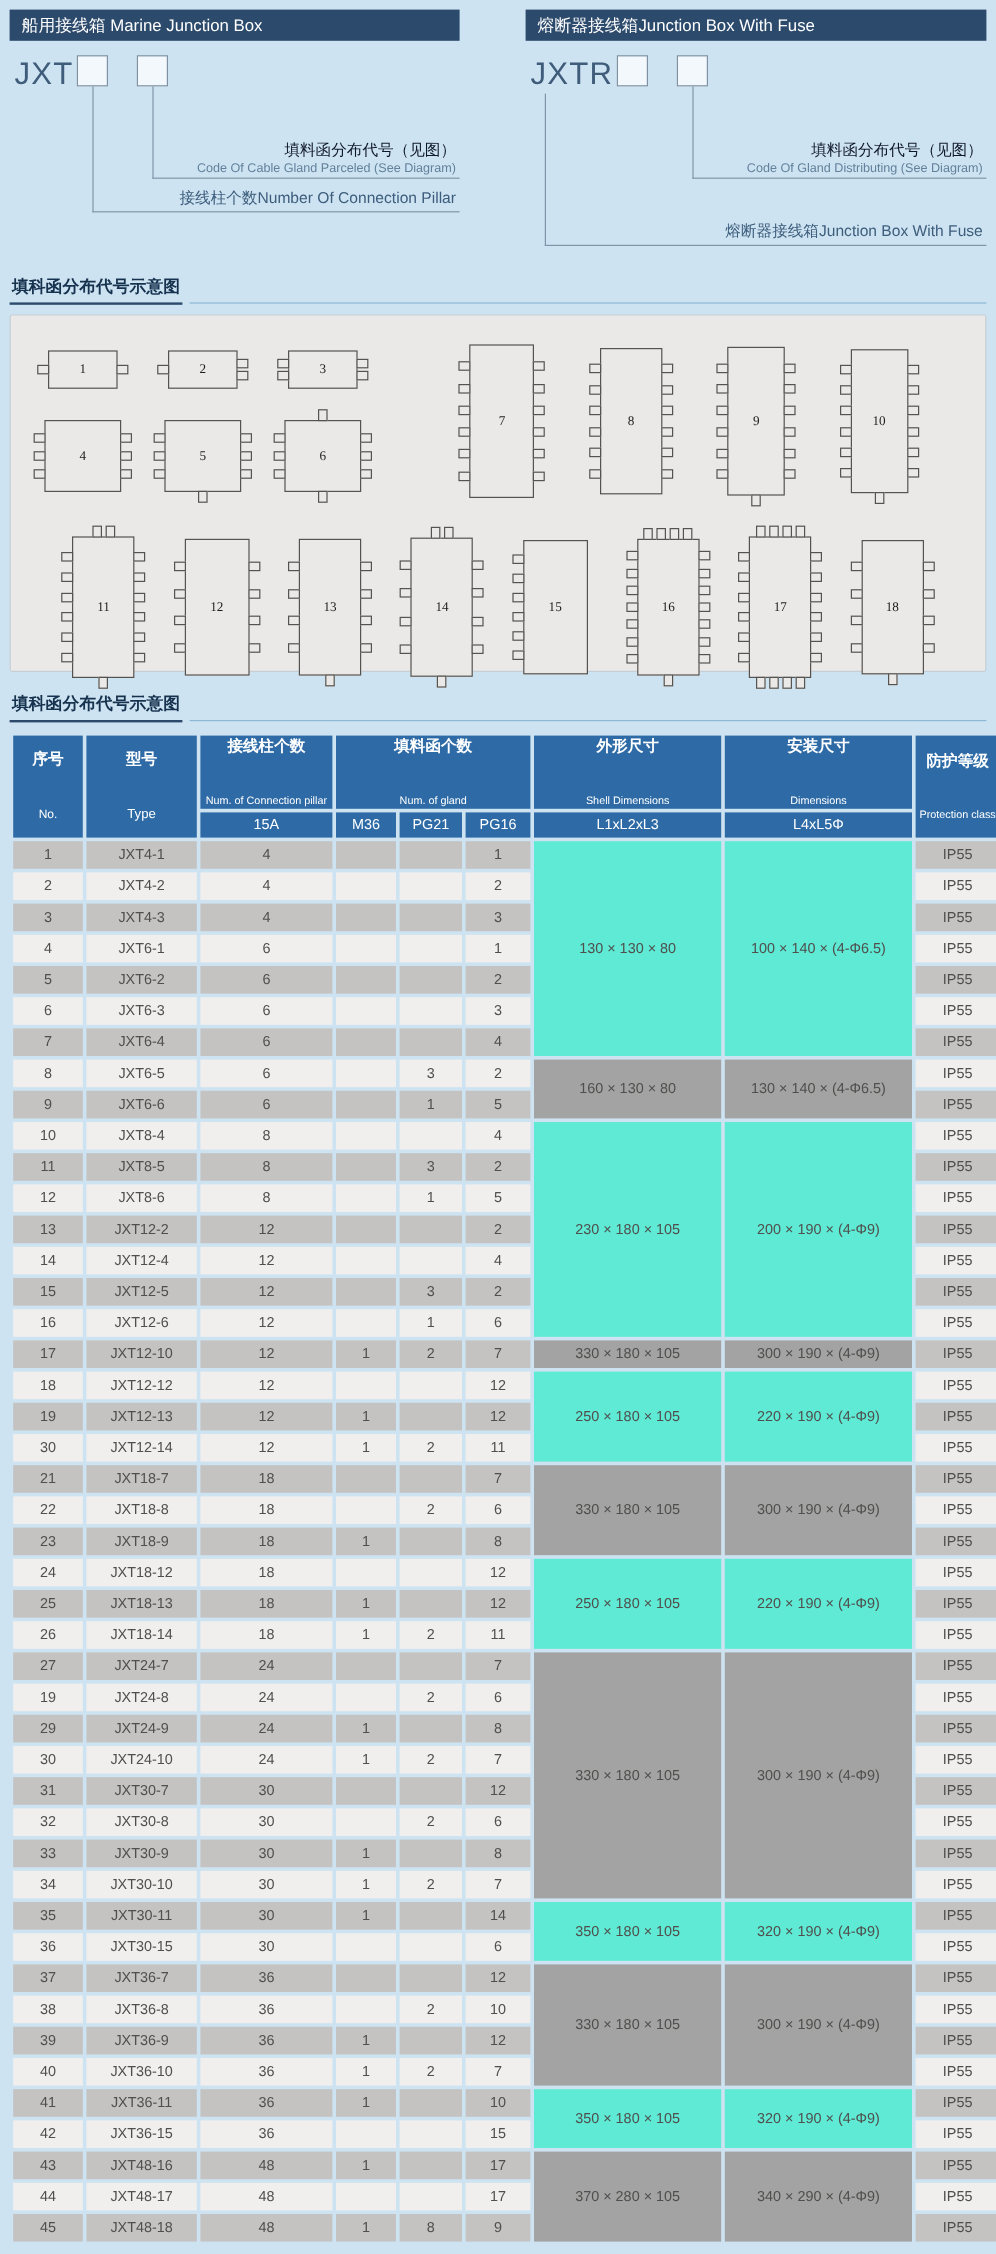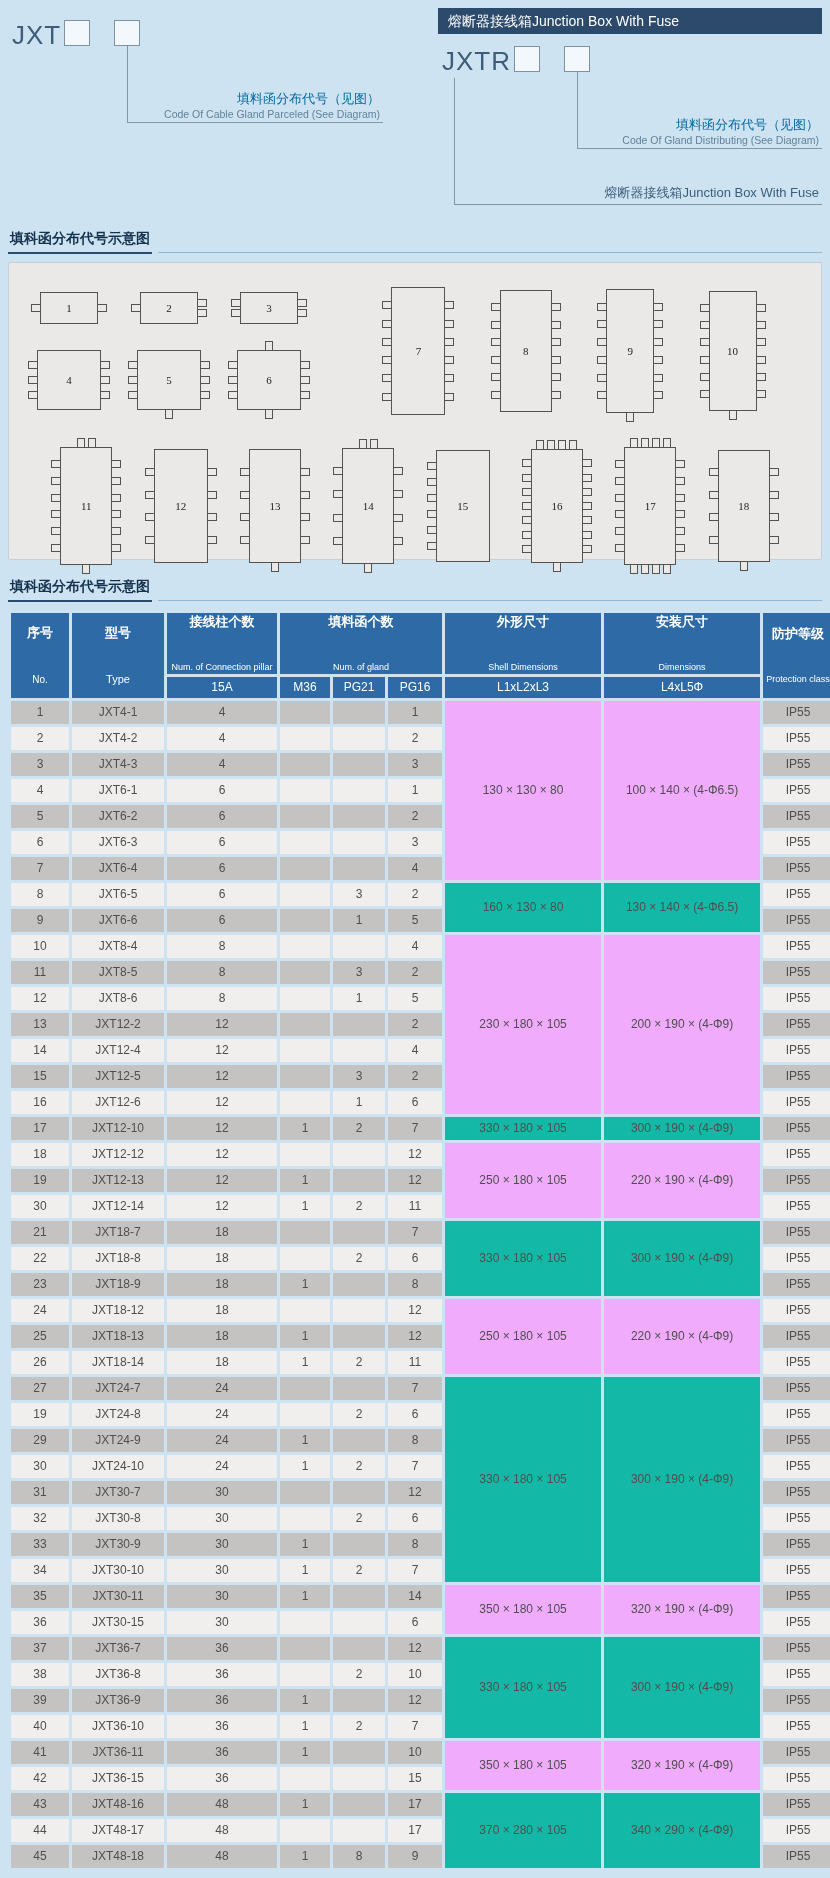--- a/index.html
+++ b/index.html
@@ -33,21 +33,21 @@
   .model-code{
     position:absolute;left:4px;top:12px;
     font-size:26px;color:#3f5c7a;letter-spacing:1px;
   }
   .code-box{
     position:absolute;top:12px;width:24px;height:24px;
     background:#f2f8fc;border:1px solid #7e92a4;
   }
   .conn{position:absolute;right:0;border-left:1px solid #8097ab;border-bottom:1px solid #8097ab;}
   .conn .lab{position:absolute;right:3px;bottom:2px;text-align:right;white-space:nowrap;}
-  .lab .zh{font-size:13px;color:#0369a1;text-align:right;}
+  .lab .zh{font-size:13px;color:#0f172a;text-align:right;}
   .lab .en{font-size:10.5px;color:#63819b;}
   .lab.single{font-size:13px;color:#3d5d7c;}
 
   
   .diag-panel{
     background:#eae9e7;border:1px solid #c6cfd6;border-radius:2px;
     padding:12px 10px;height:272px;box-sizing:content-box;margin-bottom:18px;
   }
   .diag-row1{display:flex;align-items:center;height:152px;}
   .small-grid{
@@ -78,41 +78,45 @@
   }
   .th-zh{font-size:13px;font-weight:bold;line-height:1.25;}
   .th-en{font-size:9px;line-height:1.15;margin-top:32px;}
   .th-sub{font-size:12px;height:19px;}
   table.spec td{
     text-align:center;vertical-align:middle;
     font-size:12px;color:#4f4f4d;height:23px;padding:0;
   }
   td.dark{background:#c4c3c1;}
   td.light{background:#f0efed;}
-  td.dim-gray{background:#f0abfc;}
-  td.dim-light{background:#14b8a6;}
+  td.dim-gray{background:#5eead4;}
+  td.dim-light{background:#a3a3a3;}
 </style>
 </head>
 <body>
 
 <div class="page">
 
 
   <div class="model-area">
 
     <div class="model-panel left">
+      <div class="bar">船用接线箱 Marine Junction Box</div>
       <div class="model-body">
         <div class="model-code">JXT</div>
         <div class="code-box" style="left:56px;"></div>
         <div class="code-box" style="left:106px;"></div>
         <div class="conn" style="left:119px;top:38px;height:76px;">
           <div class="lab">
             <div class="zh">填料函分布代号（见图）</div>
             <div class="en">Code Of Cable Gland Parceled (See Diagram)</div>
           </div>
+        </div>
+        <div class="conn" style="left:69px;top:38px;height:104px;">
+          <div class="lab single">接线柱个数Number Of Connection Pillar</div>
         </div>
       </div>
     </div>
 
     <div class="model-panel right">
       <div class="bar">熔断器接线箱Junction Box With Fuse</div>
       <div class="model-body">
         <div class="model-code">JXTR</div>
         <div class="code-box" style="left:76px;"></div>
         <div class="code-box" style="left:126px;"></div>

